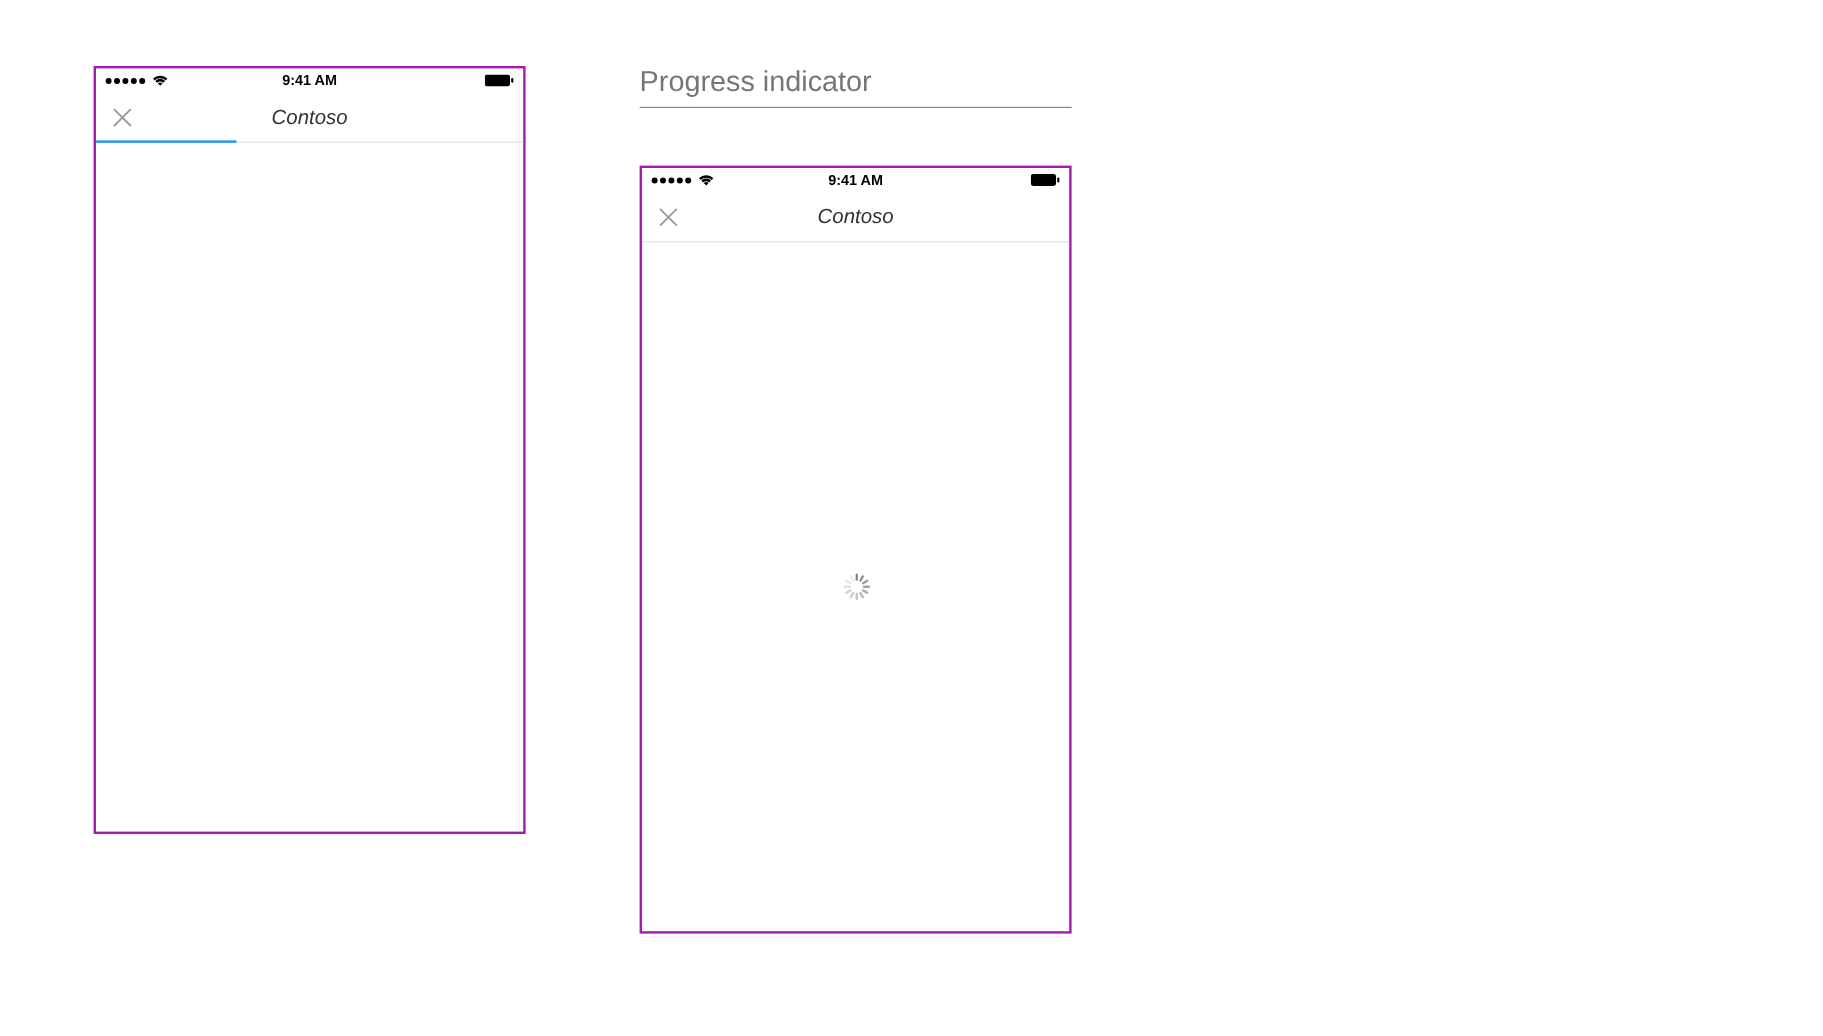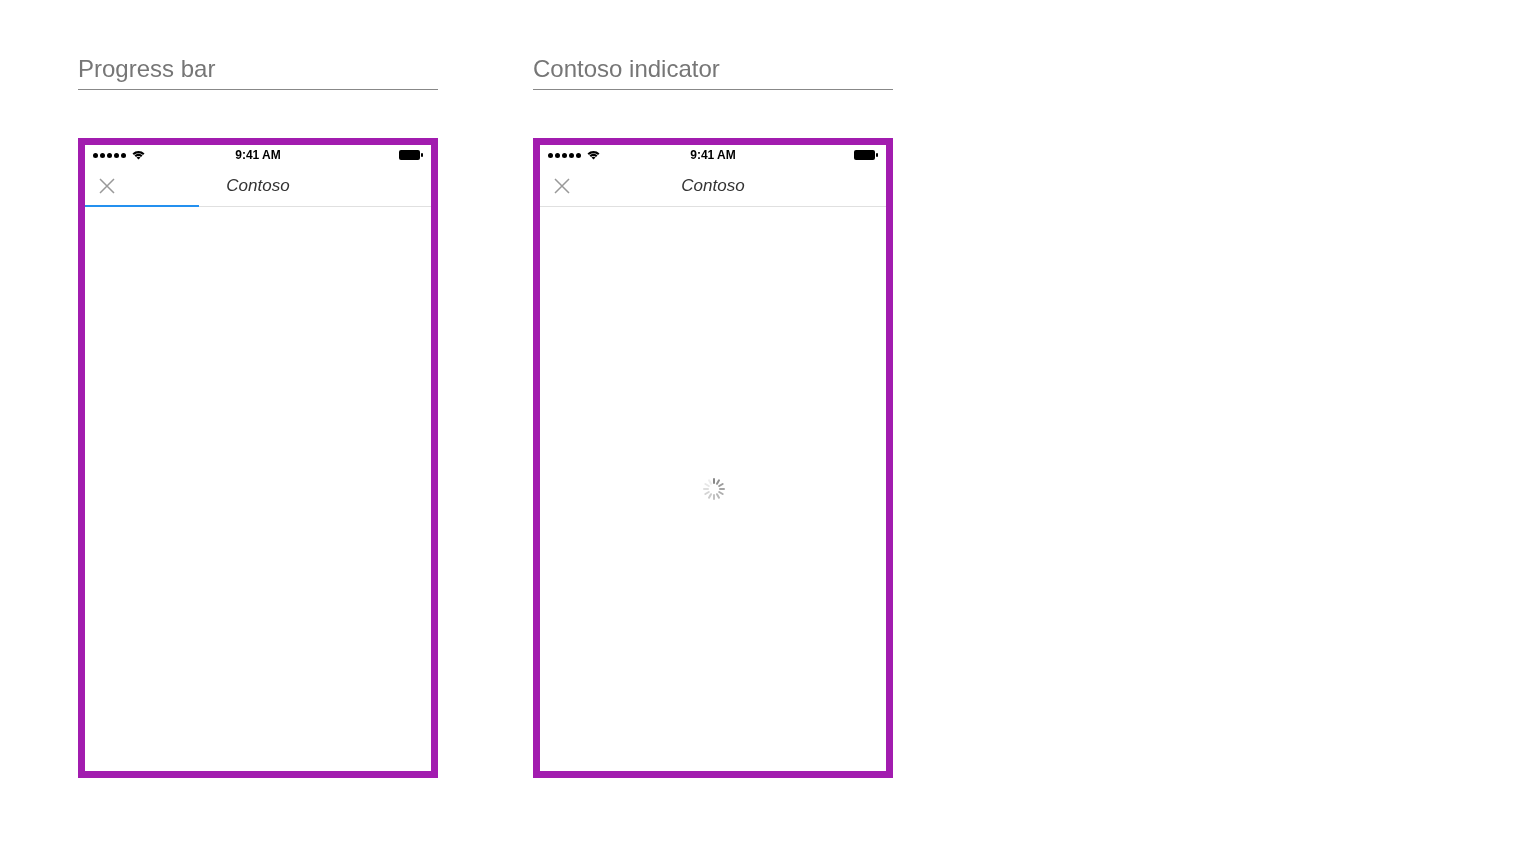--- a/index.html
+++ b/index.html
@@ -32,21 +32,21 @@
       color: #767676;
       border-bottom: 1.5px solid #888;
       padding-bottom: 6px;
       width: 360px;
       margin-bottom: 48px;
     }
     
     .phone-frame {
       width: 360px;
       height: 640px;
-      border: 7px solid #a21caf;
+      border: 2px solid #a21caf;
       background: #ffffff;
       display: flex;
       flex-direction: column;
       position: relative;
     }
     
     .status-bar {
       height: 20px;
       display: flex;
       align-items: center;
@@ -169,21 +169,20 @@
     .spinner-blade:nth-child(10) { transform: rotate(270deg); opacity: 0.28; }
     .spinner-blade:nth-child(11) { transform: rotate(300deg); opacity: 0.20; }
     .spinner-blade:nth-child(12) { transform: rotate(330deg); opacity: 0.15; }
   </style>
 </head>
 <body>
 
 <div class="layout">
 
   <div class="section">
-    <div class="section-title">Progress bar</div>
 
     <div class="phone-frame">
 
       <div class="status-bar">
         <div class="status-left">
           <div class="signal-dots">
             <div class="signal-dot"></div>
             <div class="signal-dot"></div>
             <div class="signal-dot"></div>
             <div class="signal-dot"></div>
@@ -213,21 +212,21 @@
           <div class="progress-fill" style="width:33%"></div>
         </div>
       </div>
 
       <div class="content-area"></div>
 
     </div>
   </div>
 
   <div class="section">
-    <div class="section-title">Contoso indicator</div>
+    <div class="section-title">Progress indicator</div>
 
     <div class="phone-frame">
 
       <div class="status-bar">
         <div class="status-left">
           <div class="signal-dots">
             <div class="signal-dot"></div>
             <div class="signal-dot"></div>
             <div class="signal-dot"></div>
             <div class="signal-dot"></div>

